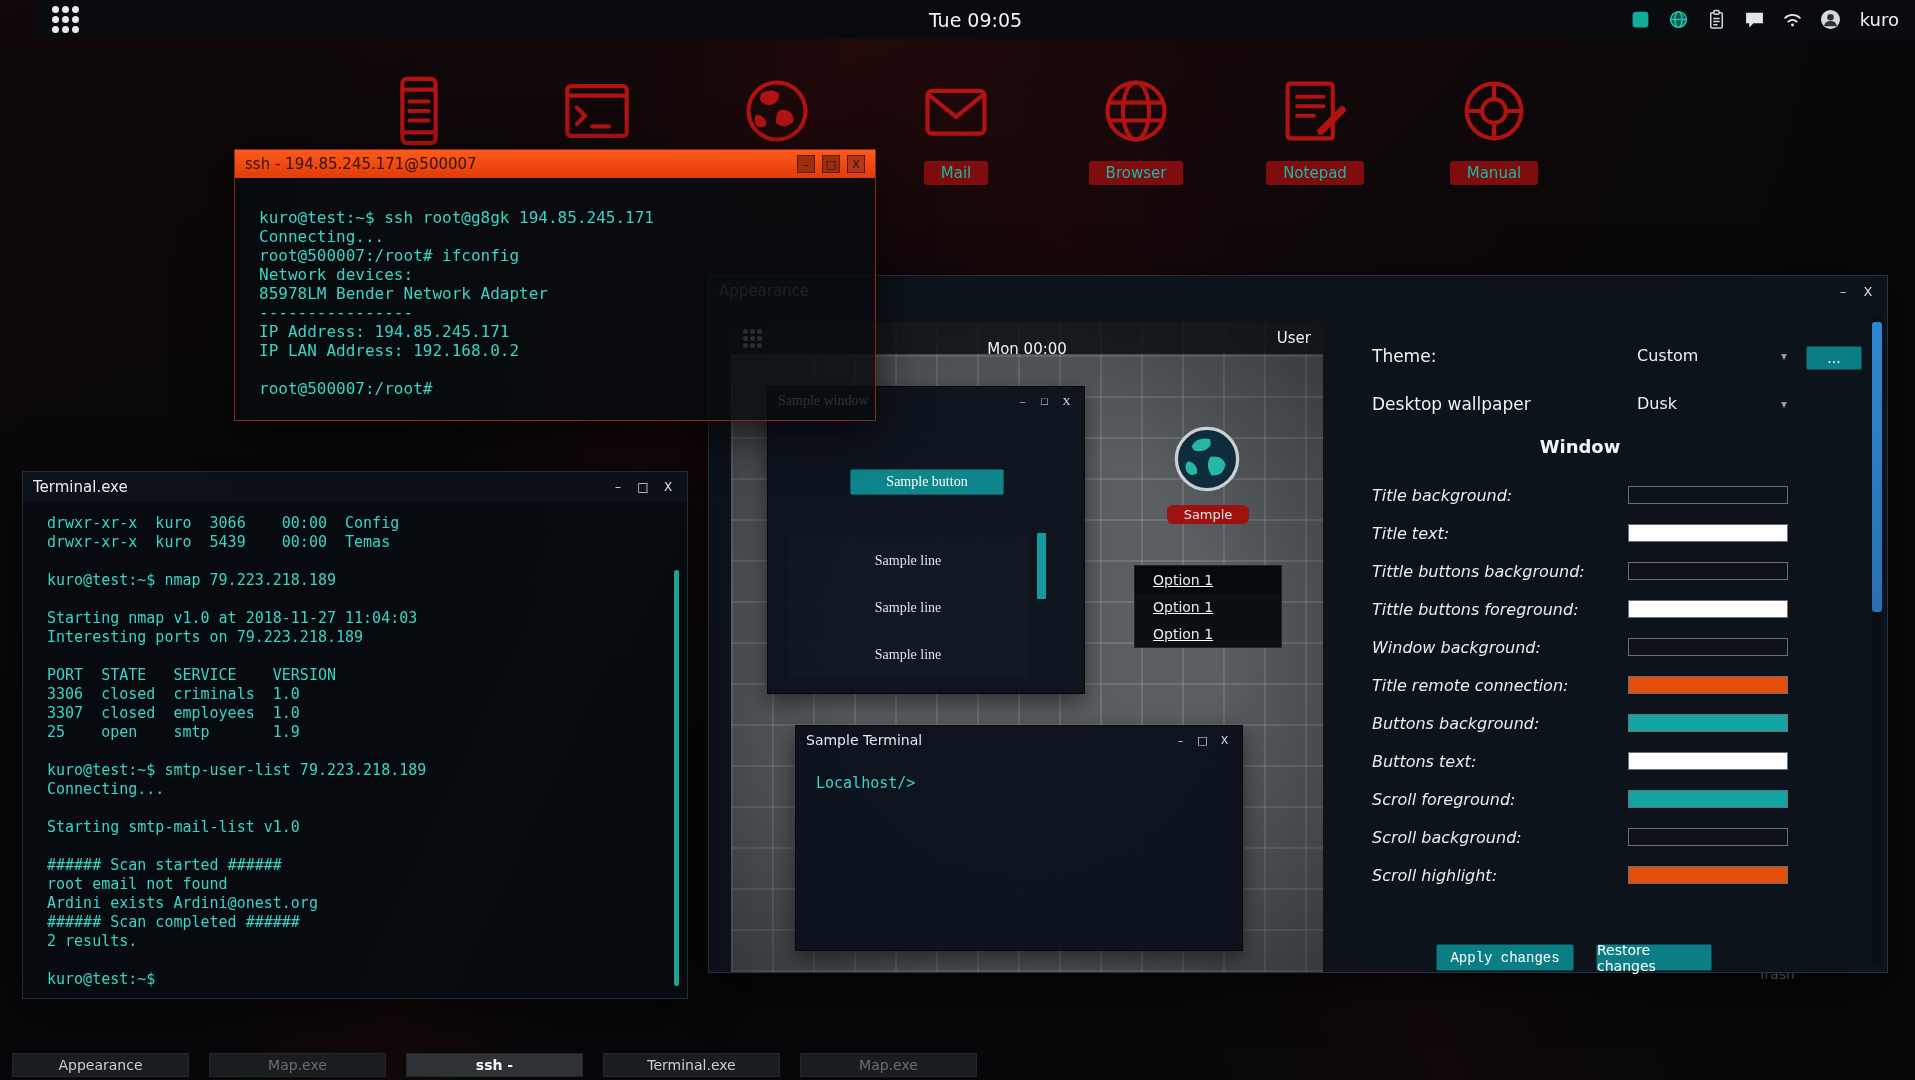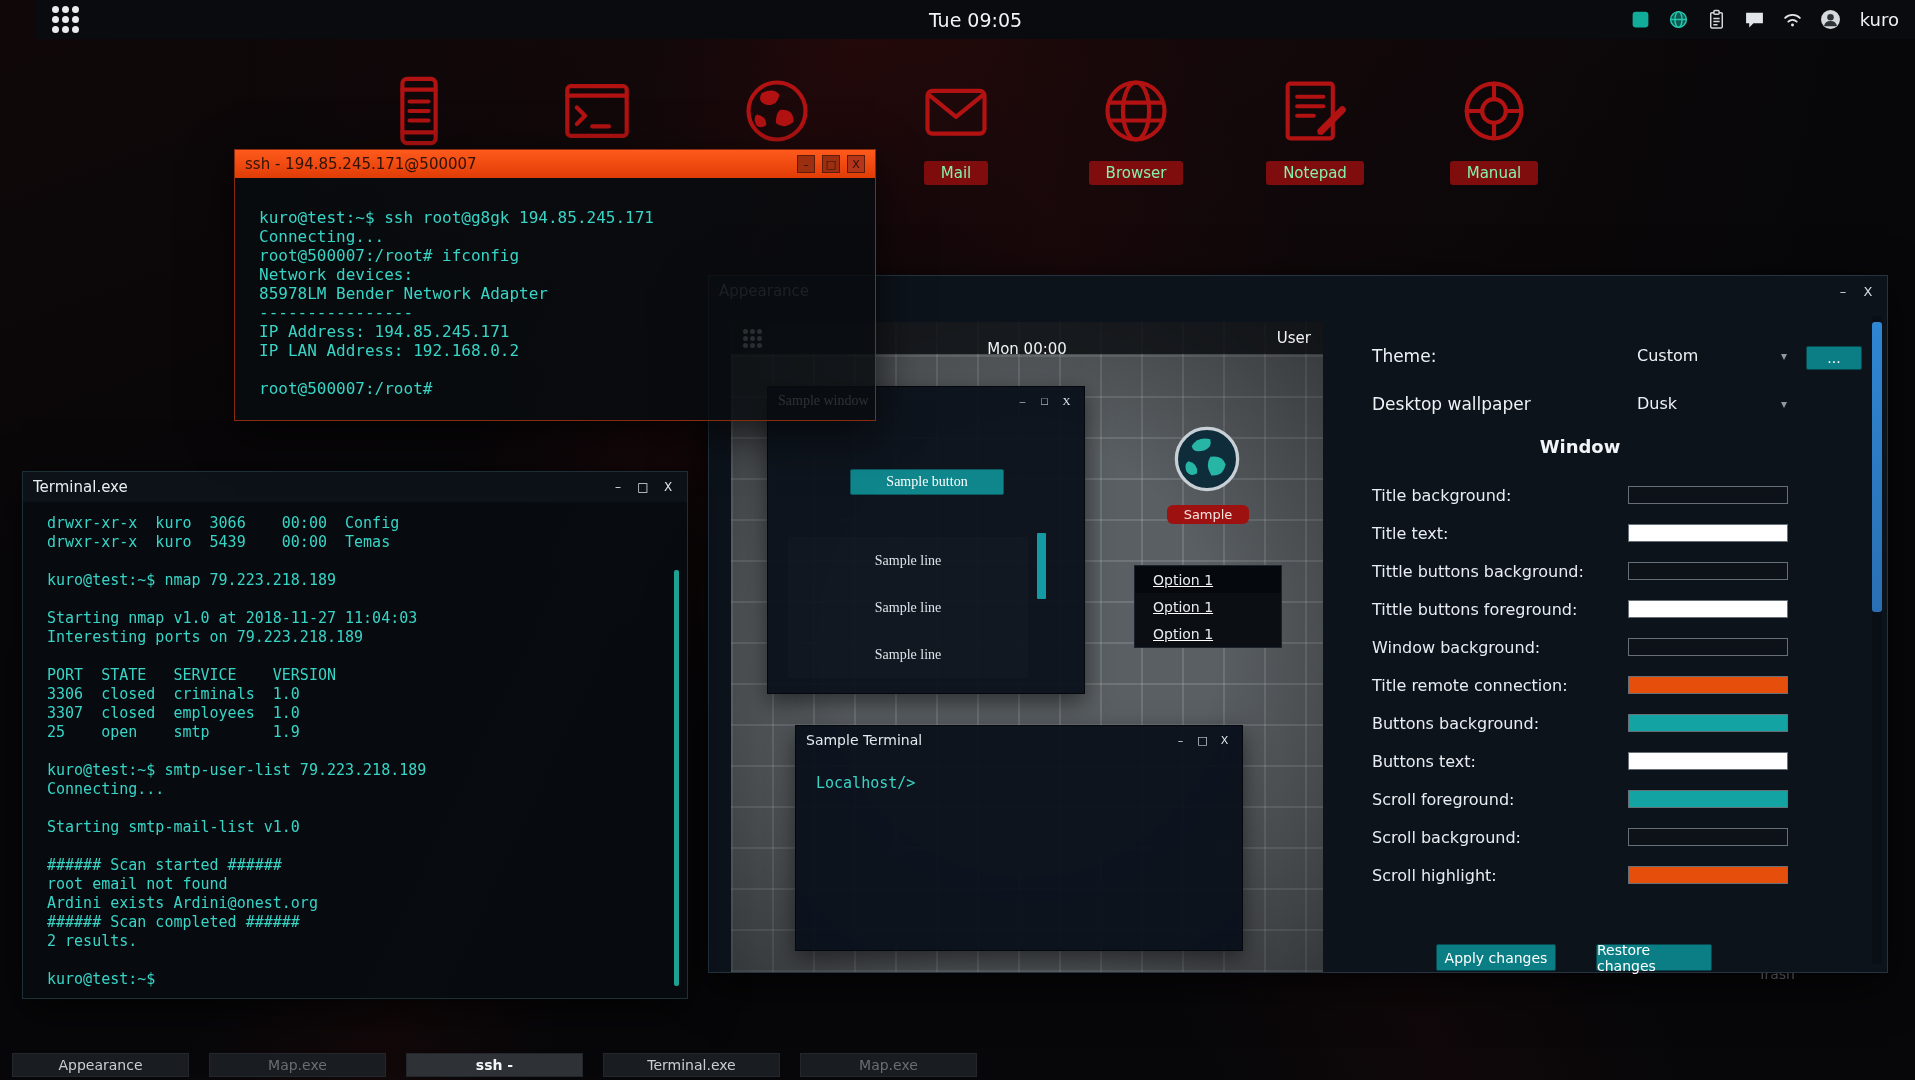--- a/index.html
+++ b/index.html
@@ -23,21 +23,21 @@
   .clock{position:absolute;left:50%;transform:translateX(-50%);font-size:19px;color:#f2f4f6;}
   .tray{margin-left:auto;display:flex;align-items:center;gap:17px;}
   .ticon{display:flex;align-items:center;}
   .ticon svg{width:21px;height:21px;}
   .uname{font-size:18px;color:#eef1f3;margin-left:2px;}
 
   
   .dicon{position:absolute;top:73px;width:120px;display:flex;flex-direction:column;align-items:center;z-index:2;}
   .dicon svg{width:76px;height:76px;stroke:#b31212;fill:none;stroke-width:3.5;stroke-linecap:round;stroke-linejoin:round;}
   .dicon svg .fillred{fill:#b31212;stroke:none;}
-  .dlabel{margin-top:12px;background:#7f0d0d;color:#86efac;font-size:15px;padding:3px 17px;border-radius:3px;white-space:nowrap;}
+  .dlabel{margin-top:12px;background:#7f0d0d;color:#14b8a6;font-size:15px;padding:3px 17px;border-radius:3px;white-space:nowrap;}
   .dlabel:empty{display:none;}
   .trash{position:absolute;left:1758px;top:966px;font-size:14px;color:#6e757b;z-index:3;}
 
   
   .window{position:absolute;border:1px solid #263441;box-shadow:0 12px 42px rgba(0,0,0,0.65);}
   .titlebar{display:flex;align-items:center;height:28px;padding:0 10px;font-size:15px;}
   .titlebar .t{flex:1;white-space:nowrap;overflow:hidden;}
   .ctls{display:flex;gap:7px;align-items:center;}
   .ctl{width:18px;height:18px;display:flex;align-items:center;justify-content:center;font-size:12px;cursor:pointer;}
 
@@ -93,24 +93,24 @@
   .st-body{padding:20px 0 0 20px;font:15px "DejaVu Sans Mono","Liberation Mono",monospace;color:#38d5c6;}
 
   
   .lbl{position:absolute;font-size:17px;color:#eef2f5;}
   .dd{position:absolute;width:150px;display:flex;align-items:center;justify-content:space-between;font-size:16px;color:#eef2f5;cursor:pointer;}
   .dd .chev{color:#8f99a1;font-size:12px;}
   .btn-teal{background:#0b7d84;border:1px solid #05484d;color:#fff;font-size:14px;display:flex;align-items:center;justify-content:center;border-radius:2px;cursor:pointer;}
   .btn-more{position:absolute;left:1097px;top:70px;width:56px;height:24px;}
   .hdr-window{position:absolute;left:663px;top:160px;width:416px;text-align:center;font-size:18px;font-weight:bold;color:#f2f5f7;}
   .set-rows{position:absolute;left:663px;top:200px;width:416px;}
-  .set-row{height:38px;display:flex;align-items:center;justify-content:space-between;}
+  .set-row{height:38px;display:flex;align-items:center;justify-content:space-between;font-style:italic;}
   .set-label{font-size:16px;color:#e9edf1;}
   .swatch{width:160px;height:18px;border:1px solid #677077;cursor:pointer;}
-  .btn-apply{position:absolute;left:727px;top:668px;width:120px;height:27px;}
+  .btn-apply{position:absolute;left:727px;top:668px;width:138px;height:27px;font-family:Liberation Mono, monospace;}
   .btn-restore{position:absolute;left:887px;top:668px;width:116px;height:27px;}
   .app-sb-track{position:absolute;right:5px;top:40px;bottom:8px;width:10px;background:#0a0f15;}
   .app-sb{position:absolute;right:5px;top:46px;width:10px;height:290px;background:linear-gradient(#2f86d2,#2a6fb4);border-radius:3px;cursor:grab;}
 
   
   .taskbar{position:absolute;left:0;right:0;bottom:0;height:30px;z-index:40;display:flex;align-items:center;gap:20px;padding:0 12px;}
   .tb-item{width:177px;height:24px;background:#191c20;border:1px solid #23272c;display:flex;align-items:center;justify-content:center;font-size:14px;color:#c9ced3;cursor:pointer;white-space:nowrap;}
   .tb-item.dim{color:#686f75;}
   .tb-item.active{background:#2e3237;color:#f4f7f9;font-weight:bold;}
 

